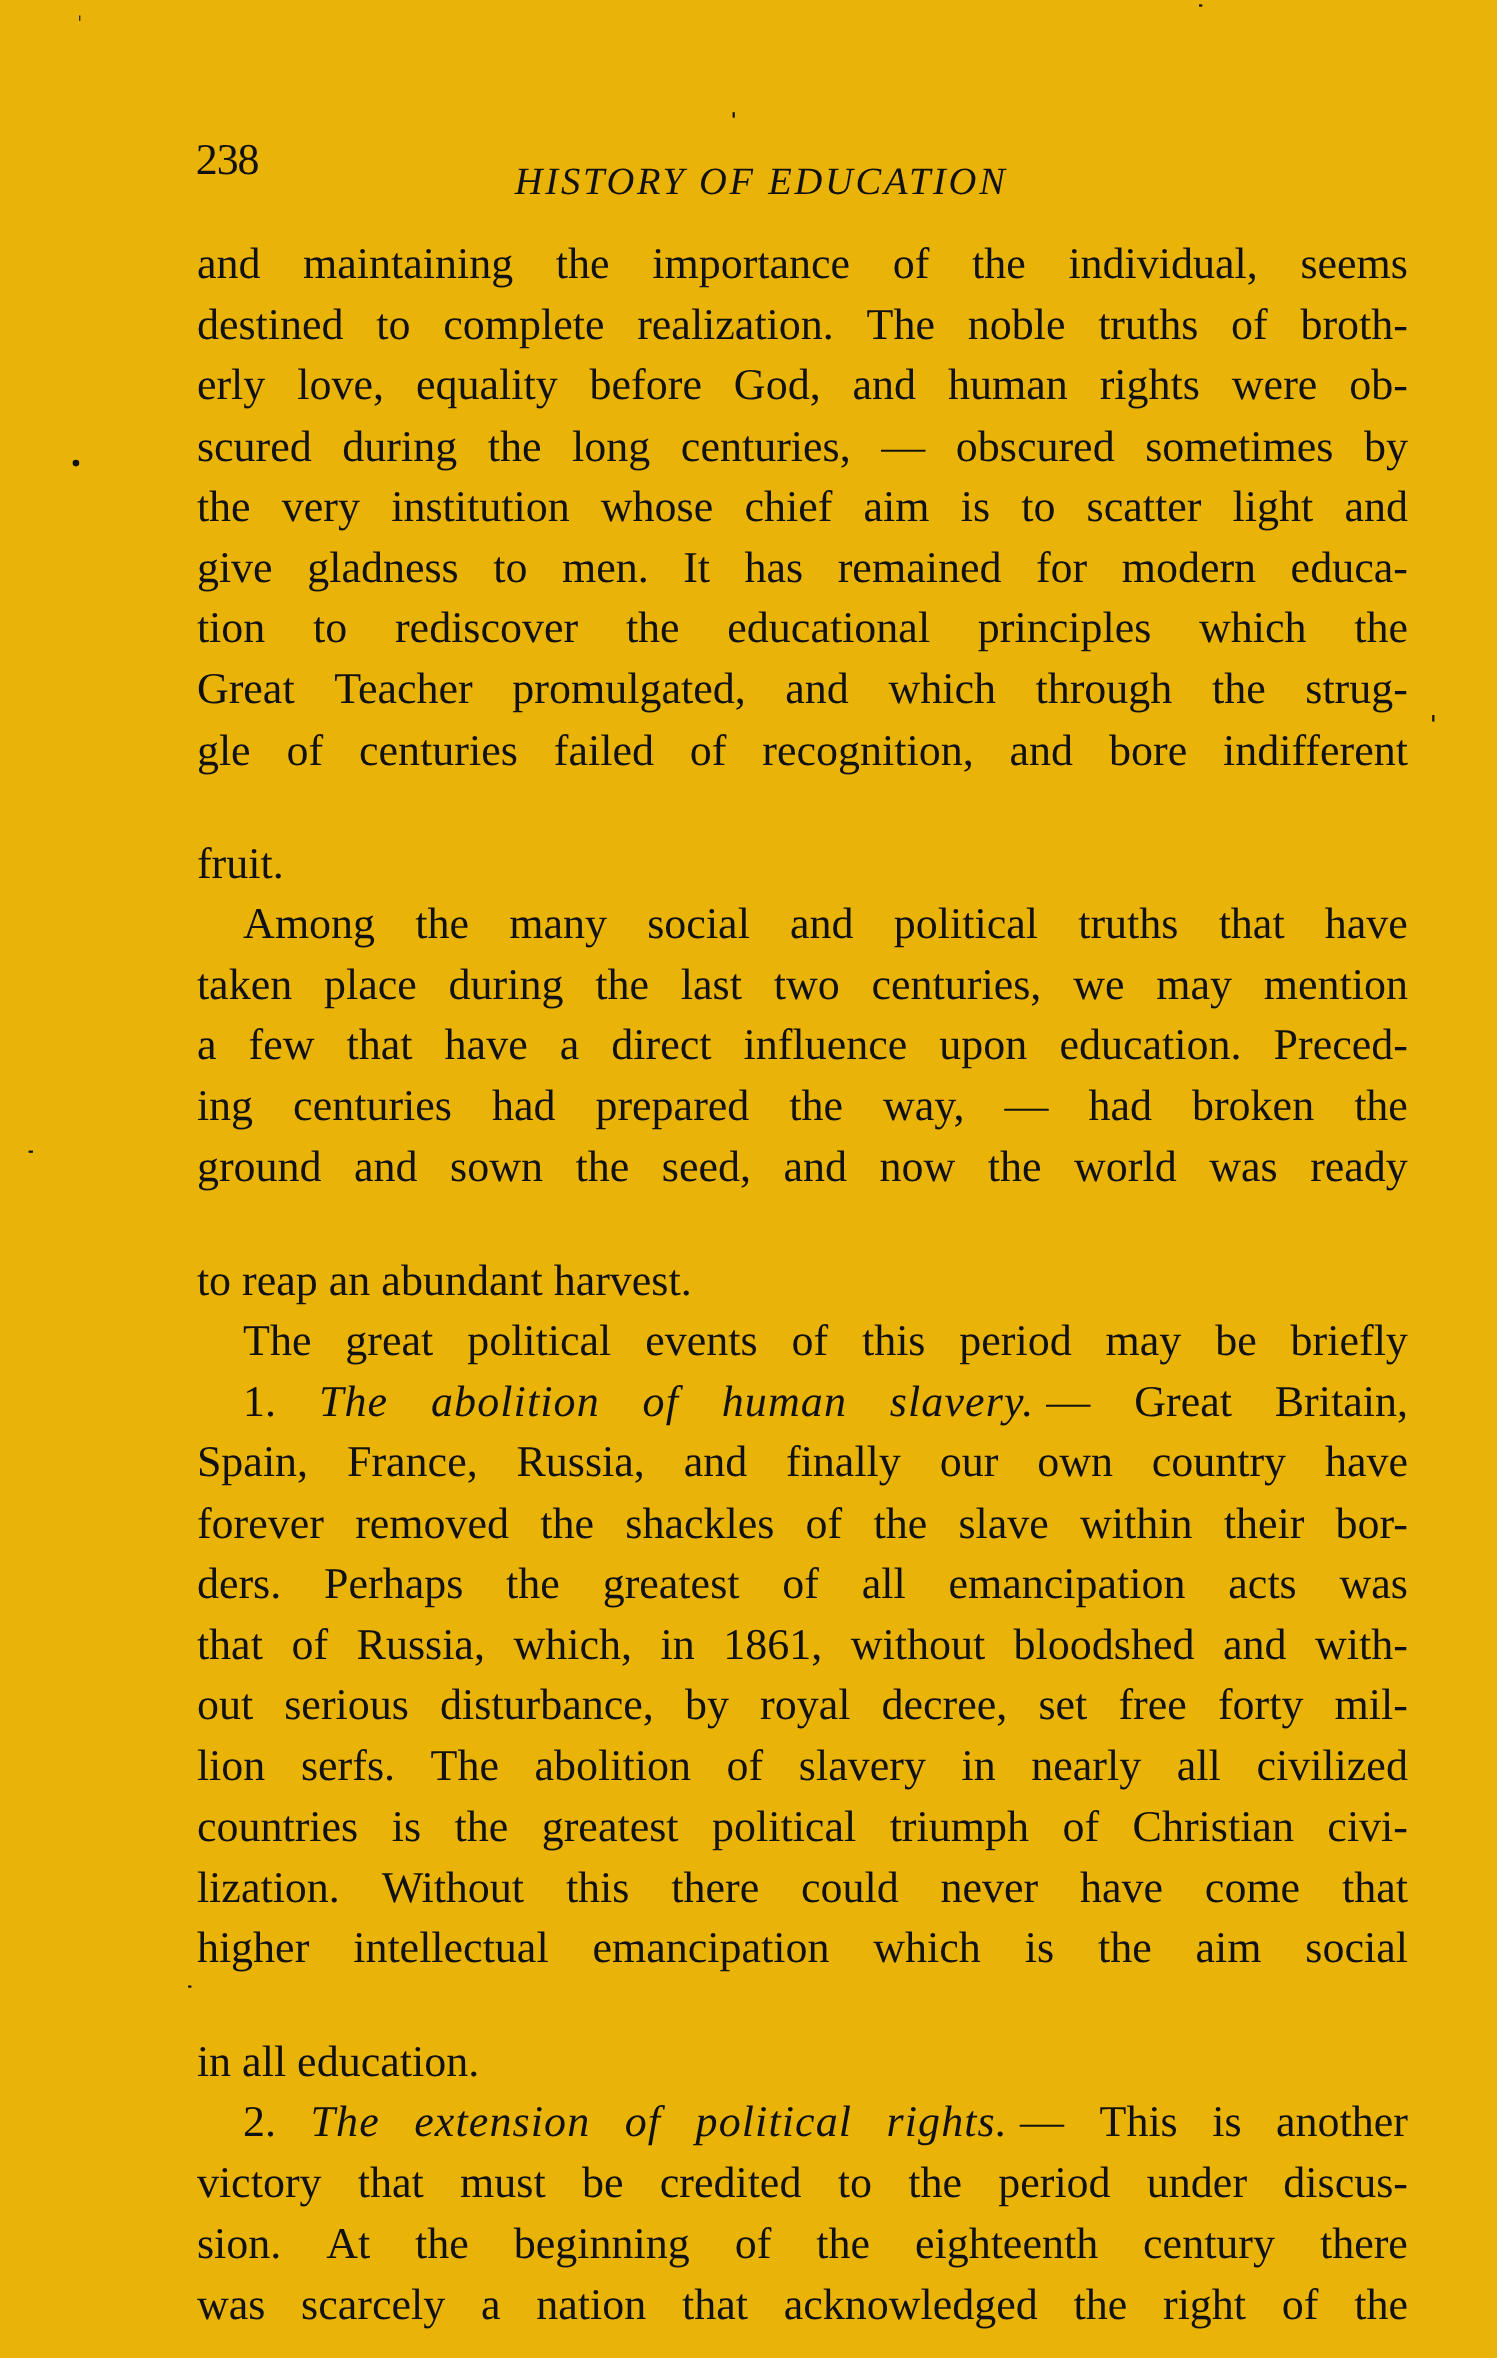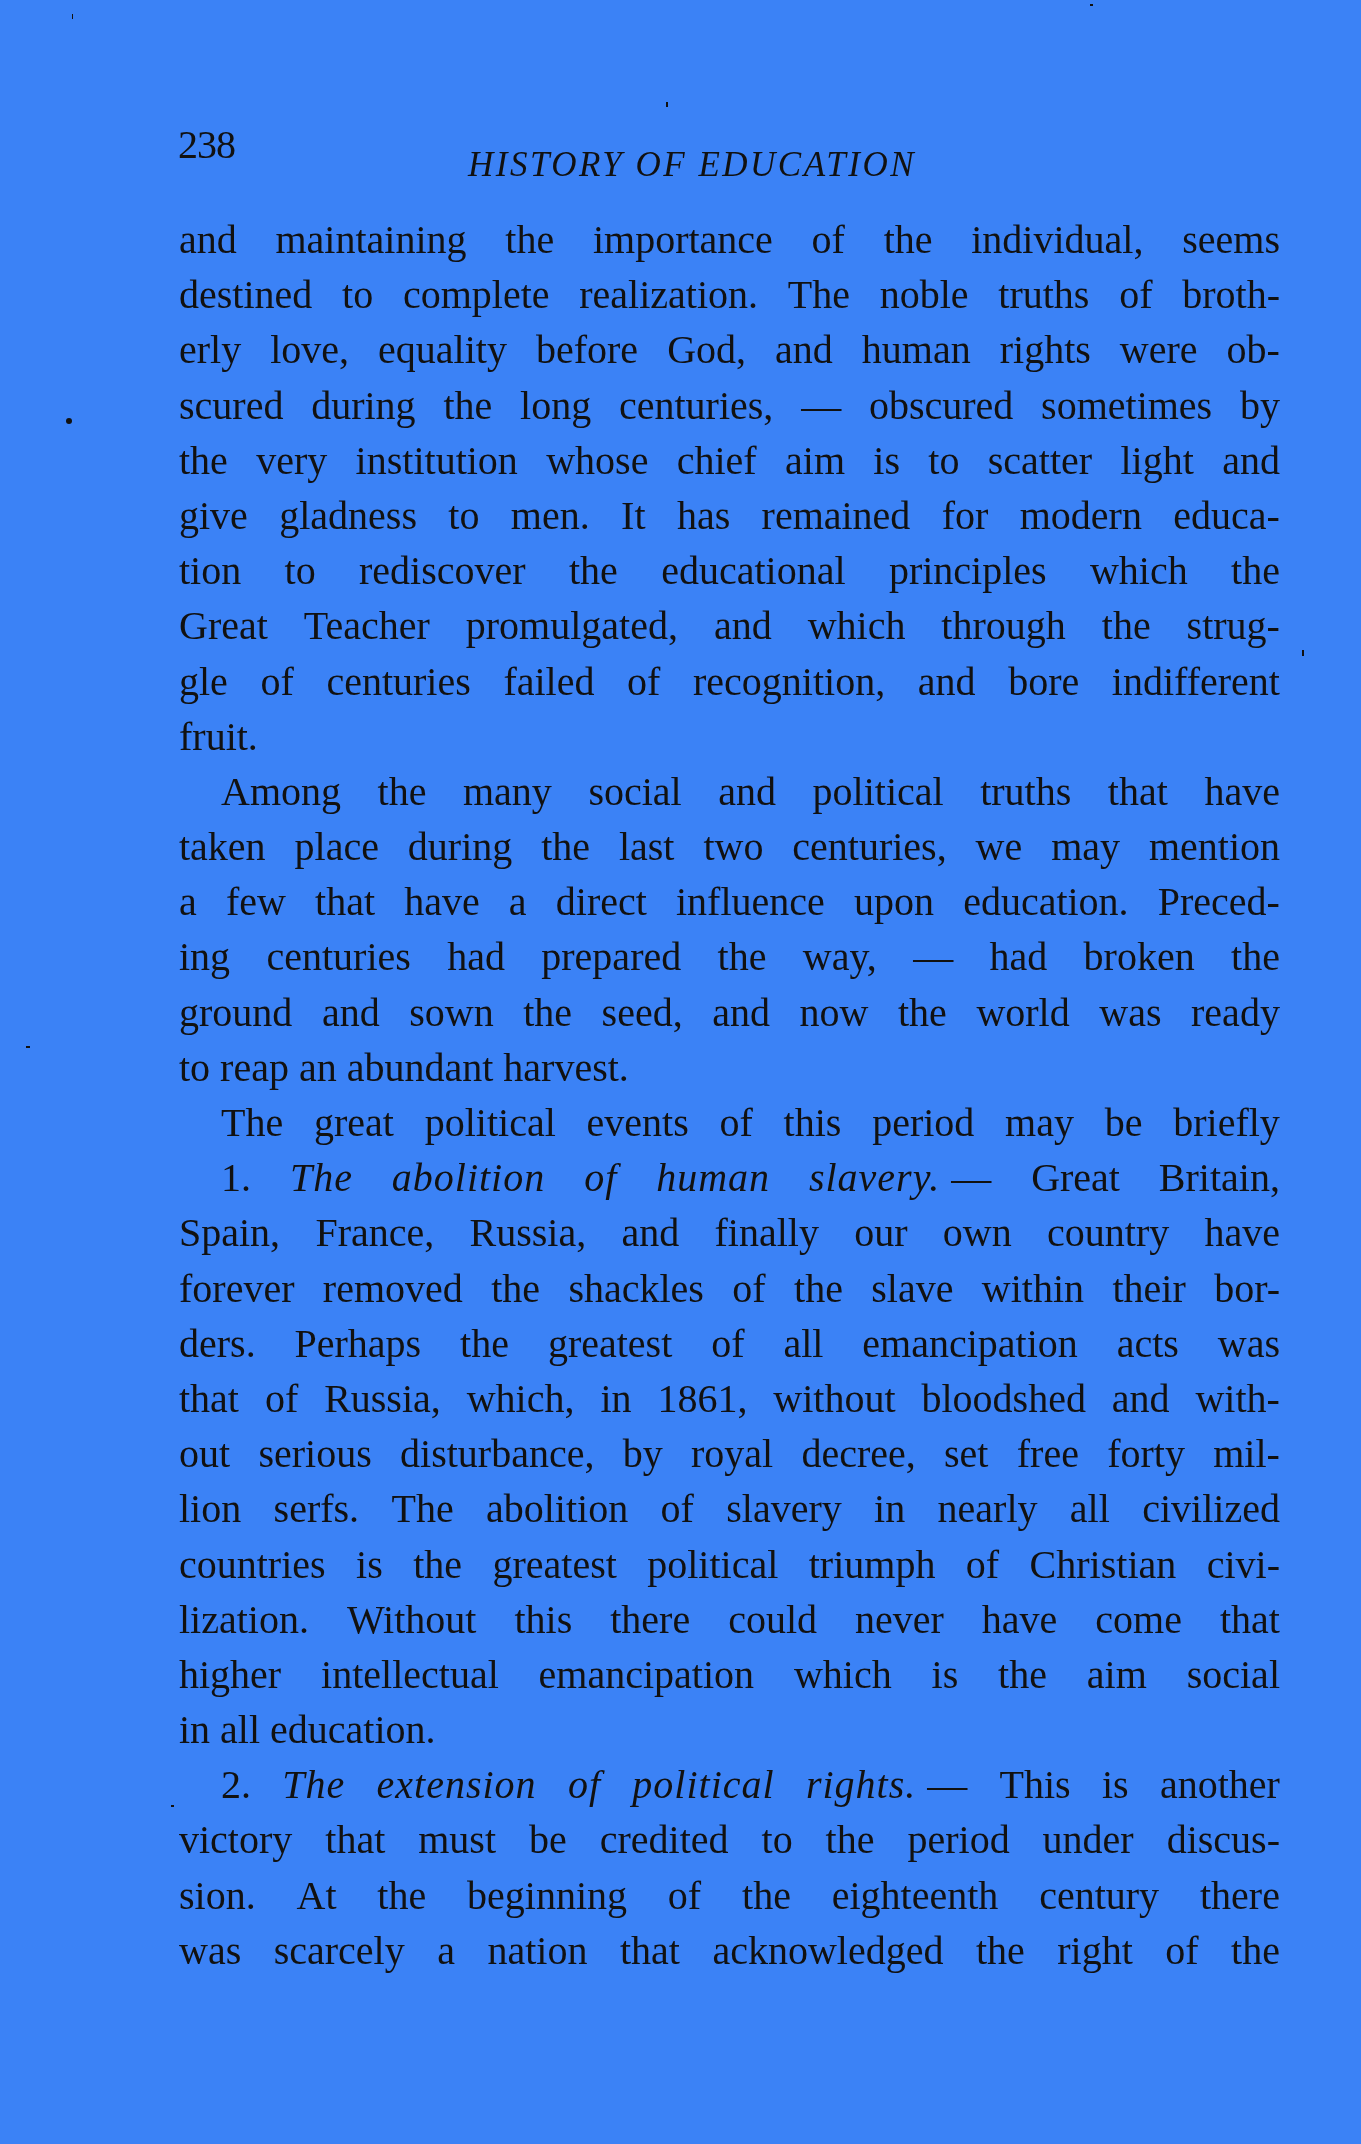--- a/index.html
+++ b/index.html
@@ -13,21 +13,21 @@
       position: relative;
       overflow: hidden;
       color: #111111;
       font-family: "Liberation Serif", "DejaVu Serif", serif;
     }
     .page {
       position: absolute;
       left: 0; top: 0;
       width: 1361px;
       height: 2144px;
-      background: #3b82f6;
+      background: #eab308;
     }
     .running-head {
       position: absolute;
       top: 120px;
       left: 178px;
       width: 1100px;
       height: 50px;
     }
     .page-number {
       position: absolute;
@@ -59,20 +59,21 @@
       line-height: 52px;
       font-size: 40px;
       text-align: justify;
       text-align-last: justify;
       white-space: nowrap;
       overflow: visible;
     }
     .line.nojust {
       text-align: left;
       text-align-last: left;
+      margin-top: 48px;
     }
     .line.indent {
       padding-left: 42px;
     }
     .line span.it {
       font-style: italic;
       letter-spacing: 1px;
     }
     .line .justify-wrap {
       display: flex;

